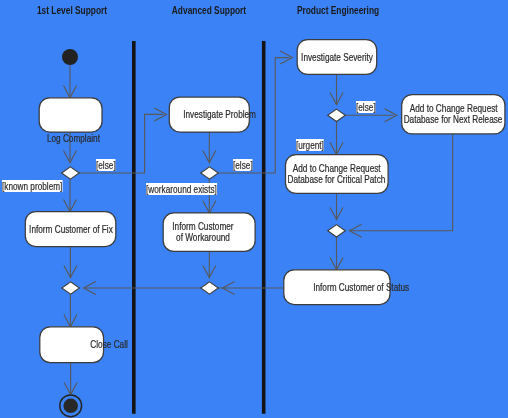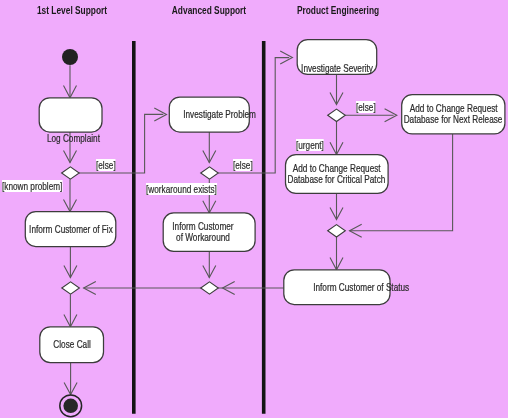--- a/index.html
+++ b/index.html
@@ -1,17 +1,17 @@
 <!DOCTYPE html>
 <html><head>
 <meta charset="utf-8">
 <style>
   html,body{margin:0;padding:0;background:#ffffff;}
   body{width:508px;height:418px;overflow:hidden;font-family:"Liberation Sans",sans-serif;}
-  #stage{position:relative;width:508px;height:418px;background:#f0abfc;}
+  #stage{position:relative;width:508px;height:418px;background:#3b82f6;}
   svg#diagram{position:absolute;left:0;top:0;display:block;}
   .lane-title{position:absolute;font-weight:bold;font-size:11px;color:#1a1a1a;white-space:nowrap;transform:translateX(-50%) scaleX(0.76);transform-origin:center center;}
   .act-label{position:absolute;text-align:center;font-size:11px;color:#2b2b2b;line-height:10.8px;white-space:nowrap;left:0;-webkit-text-stroke:0.22px #2b2b2b;}
   .act-label span{display:inline-block;transform:scaleX(0.748);transform-origin:center center;}
   .guard{position:absolute;font-size:11px;color:#2b2b2b;white-space:nowrap;transform:scaleX(0.748);transform-origin:left center;-webkit-text-stroke:0.2px #2b2b2b;background:#ffffff;}
 </style>
 </head>
 <body>
 
 <div id="stage">
@@ -82,31 +82,31 @@
 </svg>
 <div class="lane-title" style="left:72px;top:4.3px;">1st Level Support</div>
 <div class="lane-title" style="left:209px;top:4.3px;">Advanced Support</div>
 <div class="lane-title" style="left:337.5px;top:4.3px;">Product Engineering</div>
 <div class="act-label" style="left:39.2px;top:114px;width:62.8px;height:49px;display:flex;flex-direction:column;justify-content:center;">
       <span>Log Complaint</span>
     </div>
 <div class="act-label" style="left:25.3px;top:211.6px;width:90.5px;height:34.9px;display:flex;flex-direction:column;align-items:center;justify-content:center;">
       <span>Inform Customer of Fix</span>
     </div>
-<div class="act-label" style="left:39.8px;top:326.8px;width:63.7px;height:35.8px;display:flex;flex-direction:column;align-items:center;justify-content:center;">
+<div class="act-label" style="left:39.8px;top:326.8px;width:63.7px;height:35.8px;display:flex;flex-direction:column;align-items:center;justify-content:center;padding-left:37px;">
       <span>Close Call</span>
     </div>
 <div class="act-label" style="left:169.3px;top:97.0px;width:100px;height:35.0px;display:flex;flex-direction:column;align-items:center;justify-content:center;">
       <span>Investigate Problem</span>
     </div>
 <div class="act-label" style="left:163.2px;top:212.9px;width:80px;height:38.4px;display:flex;flex-direction:column;align-items:center;justify-content:center;">
       <span>Inform Customer</span>
       <span>of Workaround</span>
     </div>
-<div class="act-label" style="left:297.2px;top:51px;width:79.5px;height:34.9px;display:flex;flex-direction:column;align-items:center;justify-content:center;">
+<div class="act-label" style="left:297.2px;top:40px;width:79.5px;height:34.9px;display:flex;flex-direction:column;align-items:center;justify-content:center;">
       <span>Investigate Severity</span>
     </div>
 <div class="act-label" style="left:401.7px;top:94.5px;width:103.2px;height:39.4px;display:flex;flex-direction:column;align-items:center;justify-content:center;">
       <span>Add to Change Request</span>
       <span>Database for Next Release</span>
     </div>
 <div class="act-label" style="left:285.5px;top:154.5px;width:102.6px;height:38.9px;display:flex;flex-direction:column;align-items:center;justify-content:center;">
       <span>Add to Change Request</span>
       <span>Database for Critical Patch</span>
     </div>

